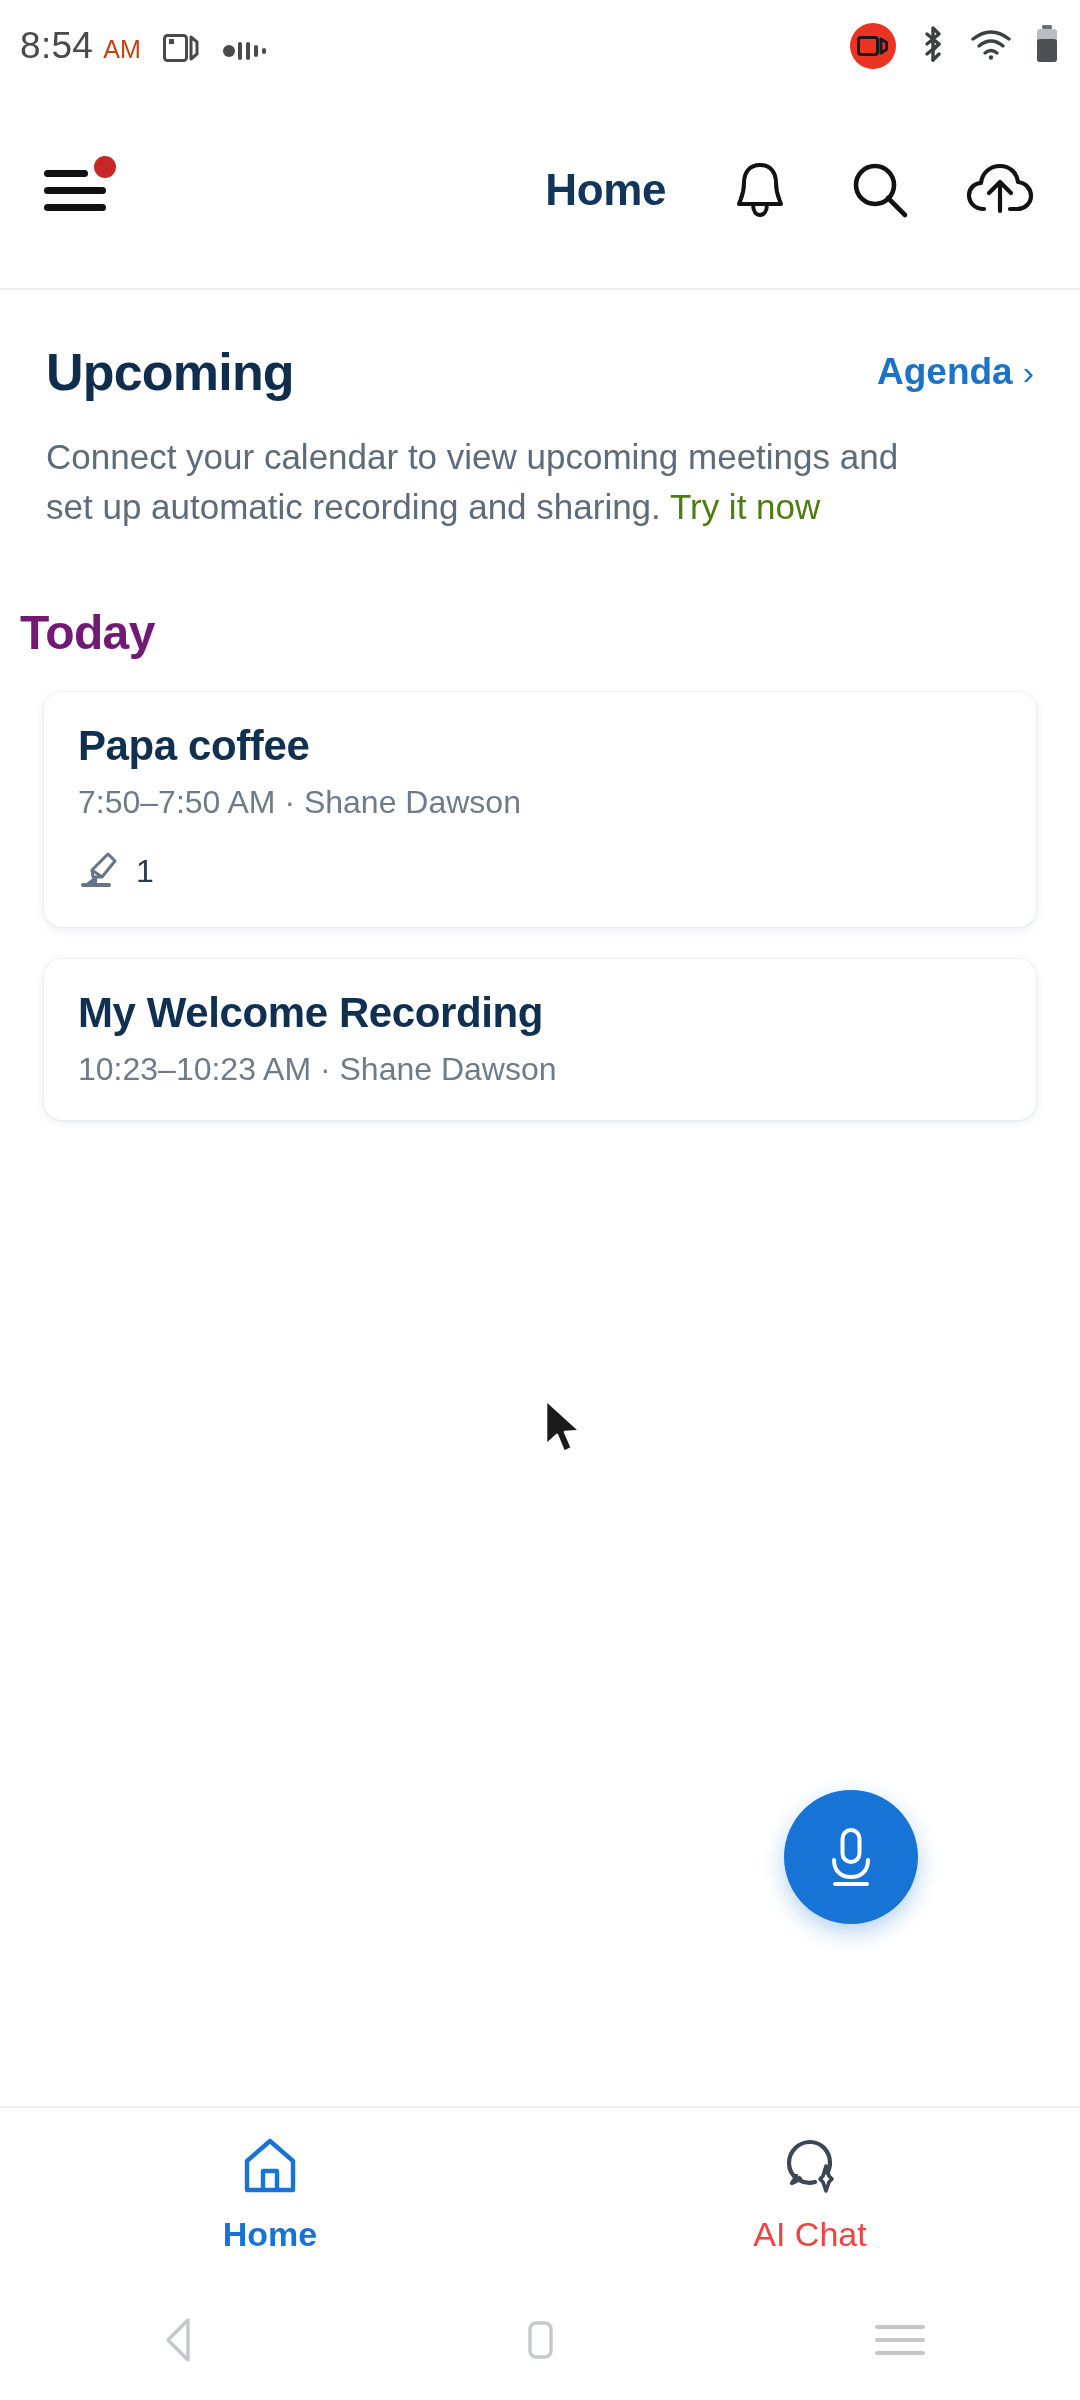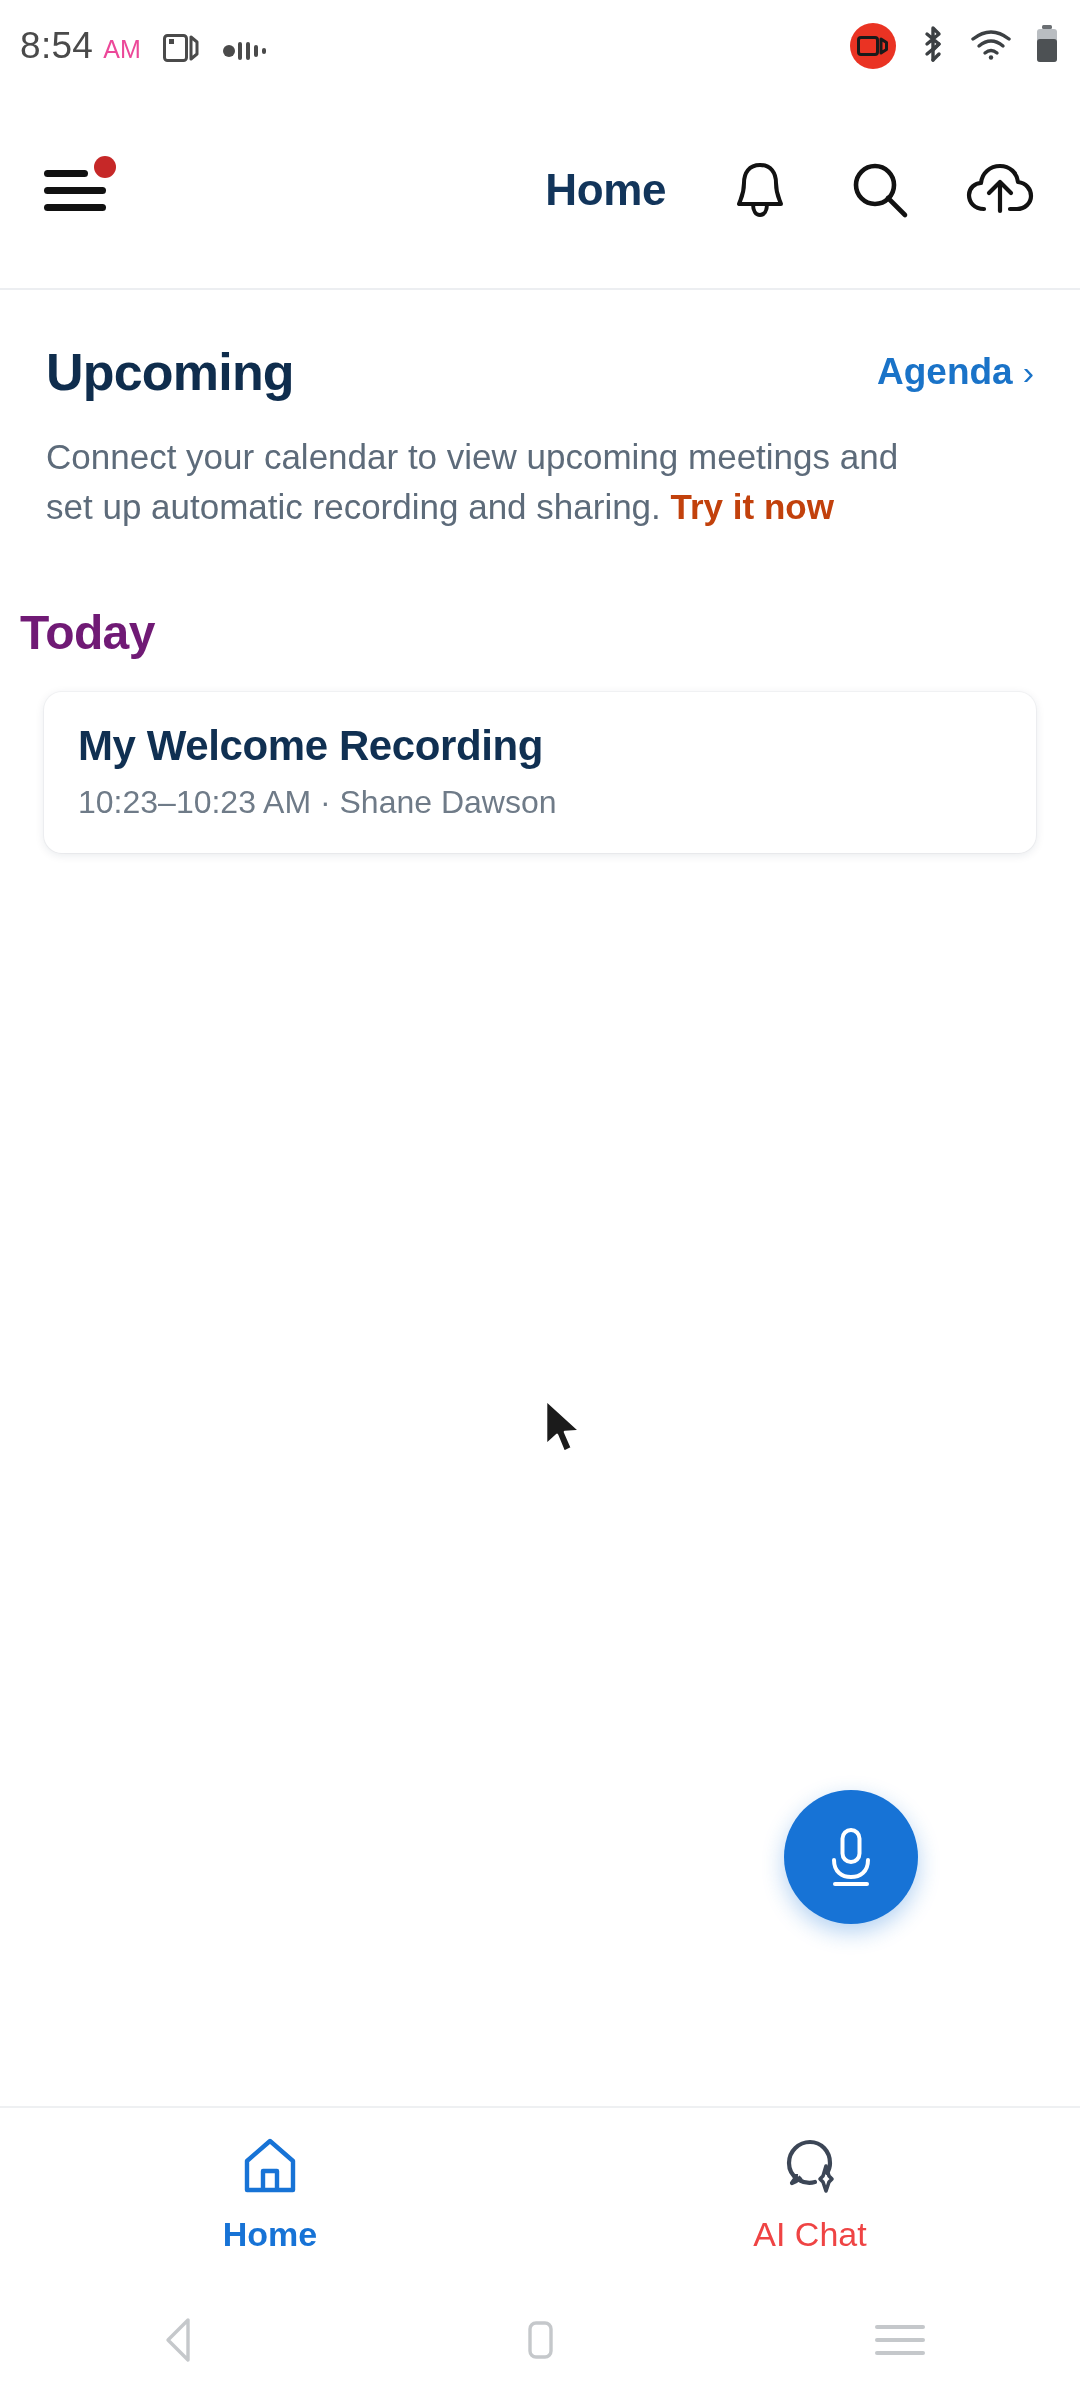--- a/index.html
+++ b/index.html
@@ -12,21 +12,21 @@
   }
   #screen { position:relative; width:1080px; height:2400px; background:#fff; }
 
   
   .statusbar {
     position:absolute; top:0; left:0; width:1080px; height:92px;
     display:flex; align-items:center; padding:0 20px;
   }
   .sb-left { display:flex; align-items:flex-end; gap:22px; }
   .sb-time { font-size:37px; color:#4a4a4a; font-weight:400; letter-spacing:.3px; }
-  .sb-ampm { font-size:25px; color:#ec4899; font-weight:400; margin-left:-12px; padding-bottom:3px; }
+  .sb-ampm { font-size:25px; color:#c2410c; font-weight:400; margin-left:-12px; padding-bottom:3px; }
   .sb-icon { display:flex; align-items:center; padding-bottom:4px; }
   .sb-right { margin-left:auto; display:flex; align-items:center; gap:22px; }
   .rec-badge {
     width:46px; height:46px; border-radius:50%;
     background:#ea3323; display:flex; align-items:center; justify-content:center;
   }
 
   
   .appbar {
     position:absolute; top:92px; left:0; width:1080px; height:196px;
@@ -61,21 +61,21 @@
   .agenda-link {
     margin-left:auto; display:flex; align-items:center; gap:10px;
     font-size:37px; color:#1a73c8; font-weight:600; cursor:pointer;
   }
   .chev { font-size:34px; color:#1a73c8; line-height:1; font-weight:400; }
 
   .sec-desc {
     padding:0 46px; margin-top:30px;
     font-size:35px; line-height:1.42; color:#5d6b7a; max-width:960px;
   }
-  .inline-link { color:#c2410c; cursor:pointer;font-weight:bold; }
+  .inline-link { color:#4d7c0f; cursor:pointer; }
 
   .day-head {
     padding:0 20px; margin-top:74px;
     font-size:48px; font-weight:700; color:#701a75; letter-spacing:-.6px;
   }
 
   .cards { padding:0 44px; margin-top:32px; }
   .card {
     background:#fff; border-radius:18px;
     box-shadow:0 2px 10px rgba(16,40,70,.10), 0 0 0 1px rgba(16,40,70,.035);
@@ -225,20 +225,35 @@
     </div>
 
     <div class="sec-desc">
       <span>Connect your calendar to view upcoming meetings and set up automatic recording and sharing. </span><span class="inline-link">Try it now</span>
     </div>
 
     <div class="day-head">Today</div>
     <div class="cards">
 
 
+      <div class="card">
+        <div class="card-title">Papa coffee</div>
+        <div class="card-sub">7:50–7:50 AM ·  Shane Dawson</div>
+        <div class="card-meta">
+          <span>
+            <svg width="44" height="44" viewBox="0 0 44 44">
+              <path d="M30 7 L37 14 L24 30 L15 30 L14 23 Z" fill="none" stroke="#667485" stroke-width="3" stroke-linejoin="round"></path>
+              <path d="M14 23 L24 30" fill="none" stroke="#667485" stroke-width="3"></path>
+              <path d="M18 30 L18 36 L10 36 Z" fill="#667485" stroke="#667485" stroke-width="2" stroke-linejoin="round"></path>
+              <line x1="5" y1="38" x2="31" y2="38" stroke="#667485" stroke-width="4" stroke-linecap="round"></line>
+            </svg>
+          </span>
+          <span class="meta-count">1</span>
+        </div>
+      </div>
 
     </div>
 
     <div class="cards">
       <div class="card">
         <div class="card-title">My Welcome Recording</div>
         <div class="card-sub">10:23–10:23 AM ·  Shane Dawson</div>
       </div>
     </div>
 

